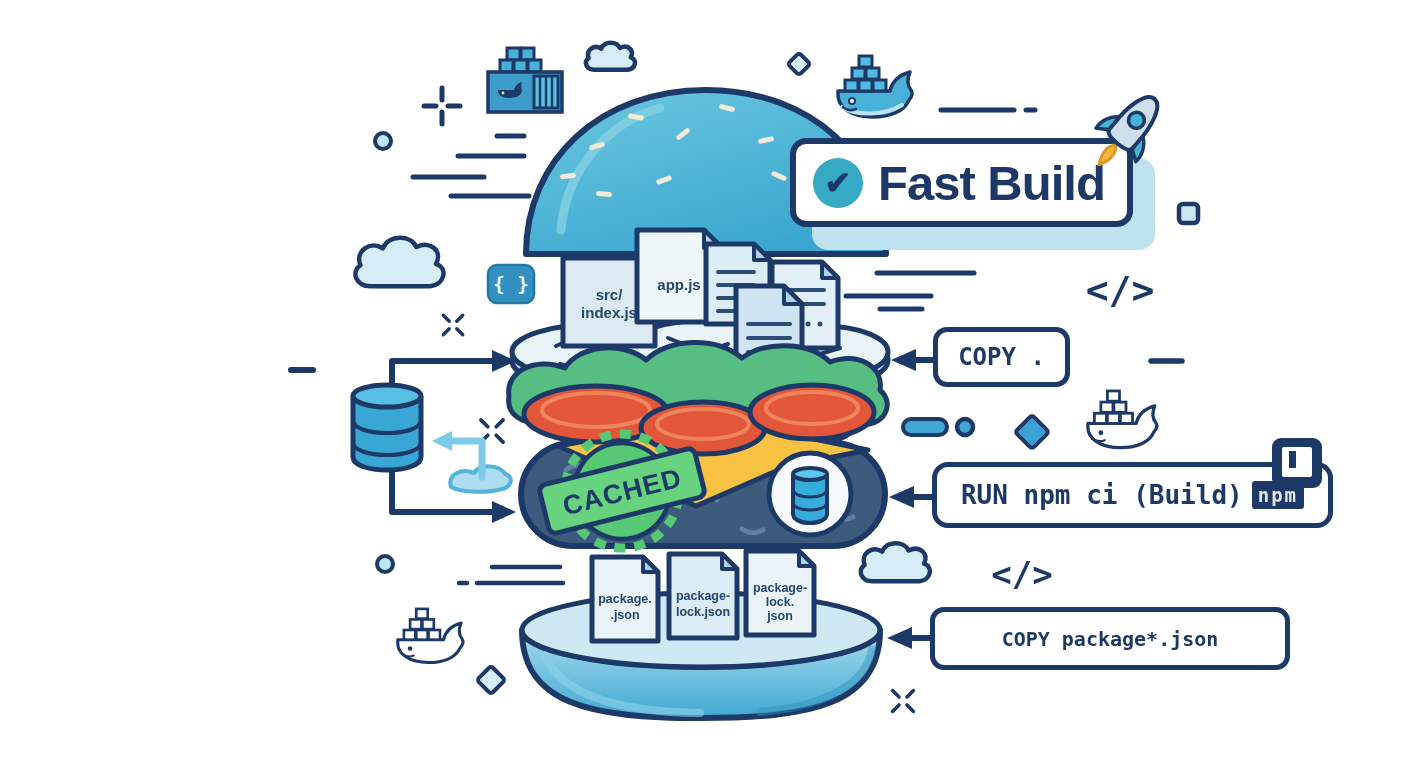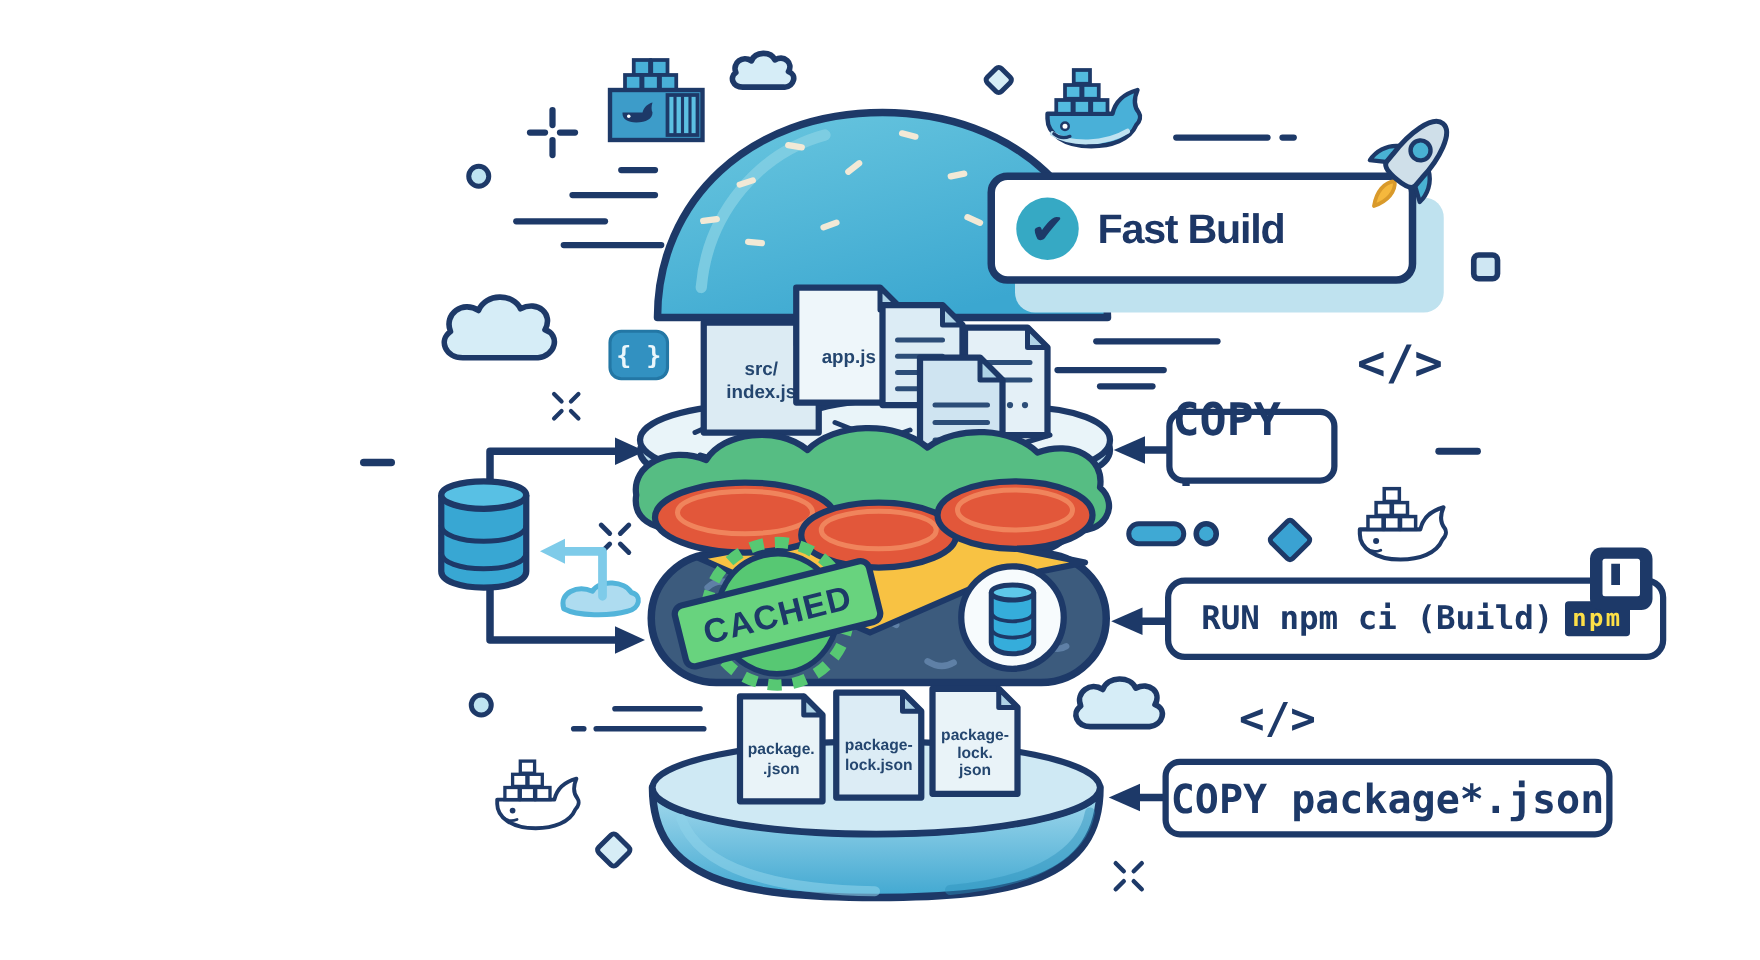--- a/index.html
+++ b/index.html
@@ -12,33 +12,33 @@
   .file-label{font-family:"Liberation Sans",sans-serif;font-weight:bold;font-size:15px;fill:#24466f;}
   .pkg-label{font-family:"Liberation Sans",sans-serif;font-weight:bold;font-size:12.5px;fill:#24466f;}
   .stamp-label{font-family:"Liberation Sans",sans-serif;font-weight:bold;font-size:27px;letter-spacing:1px;fill:#1d3968;}
   .code-glyph{font-family:"DejaVu Sans Mono",monospace;font-weight:bold;fill:#1d3968;}
   .braces-glyph{font-family:"DejaVu Sans Mono",monospace;font-weight:bold;font-size:20px;fill:#eaf6fb;}
 
   
   .box{position:absolute;background:#ffffff;border:5px solid #1d3968;border-radius:14px;
        display:flex;align-items:center;justify-content:center;color:#1d3968;z-index:3;
        font-family:"DejaVu Sans Mono",monospace;font-weight:bold;box-sizing:border-box;}
-  #copy-dot-box{left:933px;top:327px;width:137px;height:60px;font-size:36px;}
+  #copy-dot-box{left:933px;top:327px;width:137px;height:60px;font-size:24px;}
   #run-box{left:932px;top:462px;width:401px;height:66px;font-size:26px;border-radius:16px;gap:9px;padding:0 10px;}
-  #copy-pkg-box{left:930px;top:607px;width:360px;height:63px;font-size:32px;}
-  .npm-wordmark{background:#1d3968;color:#fde047;font-size:19px;padding:3px 6px;border-radius:3px;letter-spacing:2px;}
+  #copy-pkg-box{left:930px;top:607px;width:360px;height:63px;font-size:20px;}
+  .npm-wordmark{background:#1d3968;color:#e5e5e5;font-size:19px;padding:3px 6px;border-radius:3px;letter-spacing:2px;}
 
   #banner-shadow{position:absolute;left:812px;top:158px;width:343px;height:92px;background:#bfe2ef;
                  border-radius:16px;z-index:2;}
   #banner{position:absolute;left:790px;top:138px;width:343px;height:89px;background:#fff;
           border:6px solid #1d3968;border-radius:16px;display:flex;align-items:center;gap:15px;
           padding-left:17px;box-sizing:border-box;z-index:4;}
   #check-circle{width:50px;height:50px;border-radius:50%;background:#36a9c4;display:flex;
                 align-items:center;justify-content:center;color:#1d3968;font-size:32px;font-weight:bold;}
-  #banner-title{font-size:33px;font-weight:bold;color:#1d3766;letter-spacing:-1px;}
+  #banner-title{font-size:49px;font-weight:bold;color:#1d3766;letter-spacing:-1px;}
 
   #rocket{position:absolute;left:1080px;top:76px;z-index:6;}
 
   #npm-badge{position:absolute;left:1272px;top:438px;width:50px;height:50px;background:#1d3968;
              border-radius:9px;z-index:5;}
   #npm-badge .npm-white{position:absolute;left:10px;top:9px;width:30px;height:30px;background:#fff;border-radius:2px;}
   #npm-badge .npm-leg{position:absolute;left:17px;top:13px;width:7px;height:17px;background:#1d3968;}
 </style>
 </head>
 <body>

